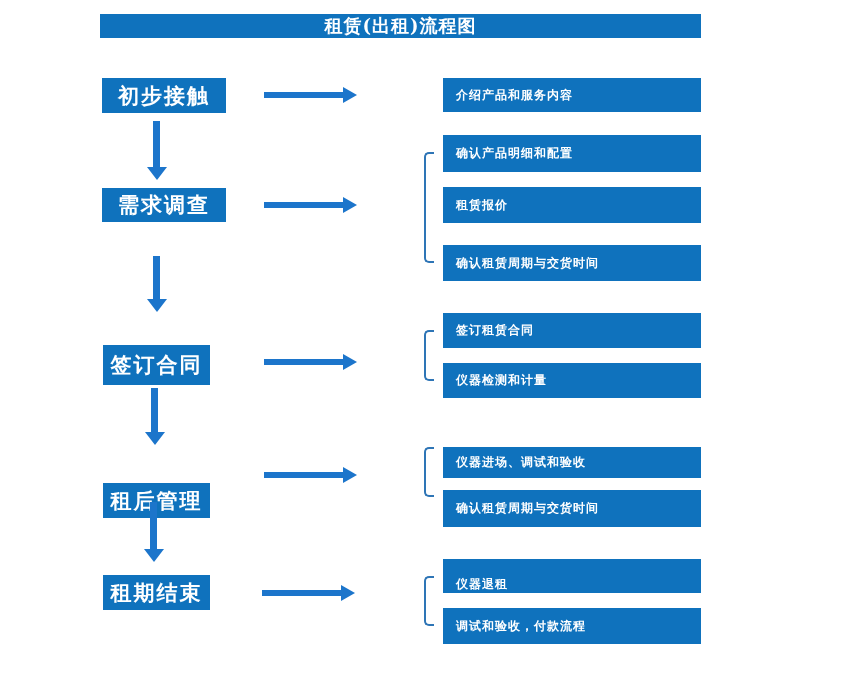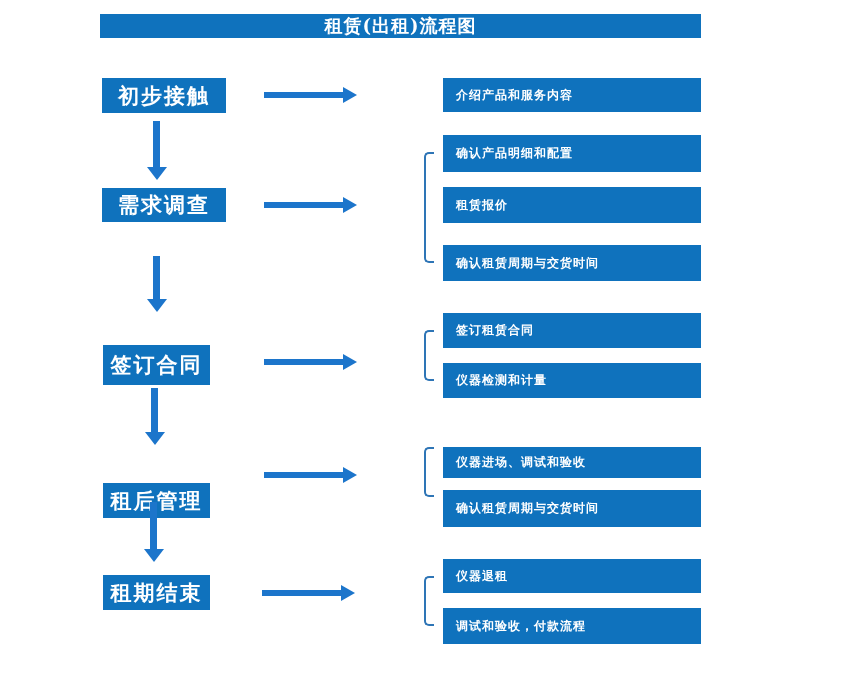--- a/index.html
+++ b/index.html
@@ -98,21 +98,21 @@
   </div>
   <div class="detail-box" style="top:363px;height:35px;">
     <span>仪器检测和计量</span>
   </div>
   <div class="detail-box" style="top:407px;height:31px;margin-top:40px;">
     <span>仪器进场、调试和验收</span>
   </div>
   <div class="detail-box" style="top:490px;height:37px;">
     <span>确认租赁周期与交货时间</span>
   </div>
-  <div class="detail-box" style="top:559px;height:34px;">
+  <div class="detail-box" style="top:559px;height:34px;align-items:flex-end;">
     <span>仪器退租</span>
   </div>
   <div class="detail-box" style="top:608px;height:36px;">
     <span>调试和验收，付款流程</span>
   </div>
 
   <div class="harrow" style="left:264px;top:87px;">
     <div class="shaft"></div>
     <div class="head"></div>
   </div>

